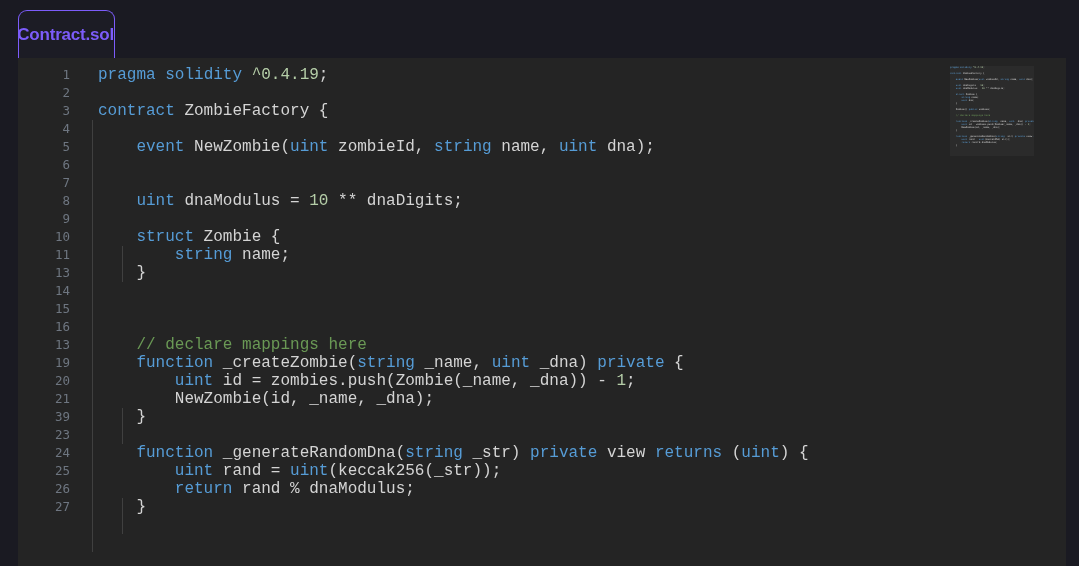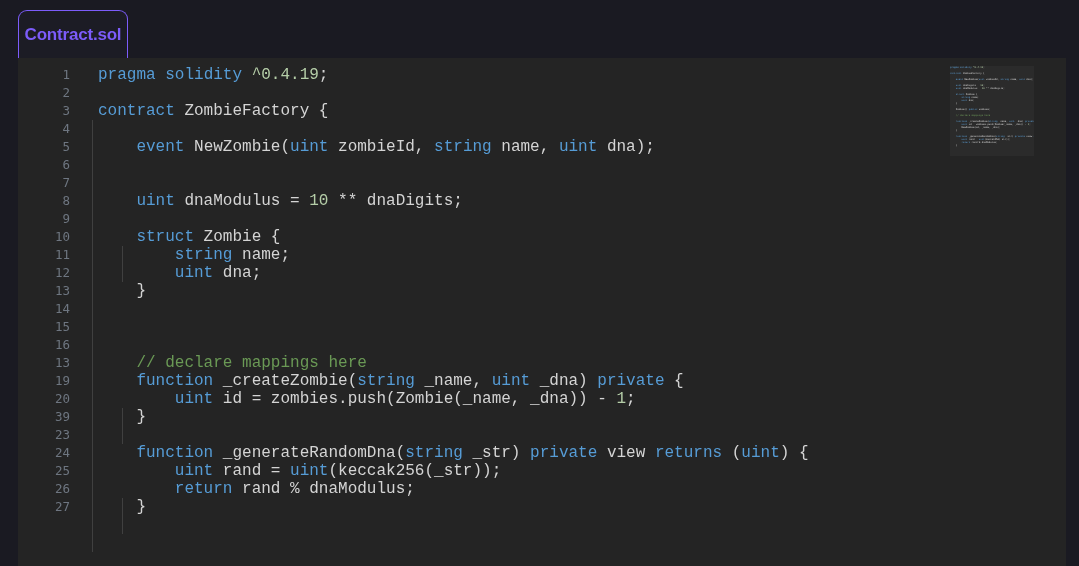--- a/index.html
+++ b/index.html
@@ -20,31 +20,31 @@
     position: absolute;
     left: 0; top: 0;
     width: 1079px;
     height: 58px;
     background: #1a1a22;
   }
   .tab {
     position: absolute;
     left: 18px;
     top: 10px;
-    width: 110px;
+    width: 97px;
     height: 48px;
     box-sizing: border-box;
     border: 1px solid #7c5cfa;
     border-bottom: none;
     border-top-left-radius: 9px;
     border-top-right-radius: 9px;
     background: #1c1c25;
     display: flex;
     align-items: center;
-    justify-content: center;
+    justify-content: flex-end;
   }
   .tab-label {
     color: #7c5cfa;
     font-size: 17px;
     font-weight: bold;
     letter-spacing: -0.2px;
     font-family: "Liberation Sans", sans-serif;
   }
 
   
@@ -181,28 +181,28 @@
       <div class="line"><span class="lnum">2</span><span class="ltext"></span></div>
       <div class="line"><span class="lnum">3</span><span class="ltext"><span class="kw">contract</span><span class="pl"> ZombieFactory {</span></span></div>
       <div class="line"><span class="lnum">4</span><span class="ltext"></span></div>
       <div class="line"><span class="lnum">5</span><span class="ltext"><span class="pl">    </span><span class="kw">event</span><span class="pl"> NewZombie(</span><span class="kw">uint</span><span class="pl"> zombieId, </span><span class="kw">string</span><span class="pl"> name, </span><span class="kw">uint</span><span class="pl"> dna);</span></span></div>
       <div class="line"><span class="lnum">6</span><span class="ltext"></span></div>
       <div class="line"><span class="lnum">7</span></div>
       <div class="line"><span class="lnum">8</span><span class="ltext"><span class="pl">    </span><span class="kw">uint</span><span class="pl"> dnaModulus = </span><span class="num">10</span><span class="pl"> ** dnaDigits;</span></span></div>
       <div class="line"><span class="lnum">9</span><span class="ltext"></span></div>
       <div class="line"><span class="lnum">10</span><span class="ltext"><span class="pl">    </span><span class="kw">struct</span><span class="pl"> Zombie {</span></span></div>
       <div class="line"><span class="lnum">11</span><span class="ltext"><span class="pl">        </span><span class="kw">string</span><span class="pl"> name;</span></span></div>
-      <div class="line"><span class="lnum">12</span><span class="ltext"><span class="pl">        </span><span class="kw">uint</span><span class="pl"> dna;</span></span></div>
       <div class="line"><span class="lnum">13</span><span class="ltext"><span class="pl">    }</span></span></div>
       <div class="line"><span class="lnum">14</span><span class="ltext"></span></div>
       <div class="line"><span class="lnum">15</span></div>
       <div class="line"><span class="lnum">16</span><span class="ltext"></span></div>
       <div class="line"><span class="lnum">13</span><span class="ltext"><span class="pl">    </span><span class="cmt">// declare mappings here</span></span></div>
       <div class="line"><span class="lnum">19</span><span class="ltext"><span class="pl">    </span><span class="kw">function</span><span class="pl"> _createZombie(</span><span class="kw">string</span><span class="pl"> _name, </span><span class="kw">uint</span><span class="pl"> _dna) </span><span class="kw">private</span><span class="pl"> {</span></span></div>
       <div class="line"><span class="lnum">20</span><span class="ltext"><span class="pl">        </span><span class="kw">uint</span><span class="pl"> id = zombies.push(Zombie(_name, _dna)) - </span><span class="num">1</span><span class="pl">;</span></span></div>
+      <div class="line"><span class="lnum">21</span><span class="ltext"><span class="pl">        NewZombie(id, _name, _dna);</span></span></div>
       <div class="line"><span class="lnum">39</span><span class="ltext"><span class="pl">    }</span></span></div>
       <div class="line"><span class="lnum">23</span><span class="ltext"></span></div>
       <div class="line"><span class="lnum">24</span><span class="ltext"><span class="pl">    </span><span class="kw">function</span><span class="pl"> _generateRandomDna(</span><span class="kw">string</span><span class="pl"> _str) </span><span class="kw">private</span><span class="pl"> view </span><span class="kw">returns</span><span class="pl"> (</span><span class="kw">uint</span><span class="pl">) {</span></span></div>
       <div class="line"><span class="lnum">25</span><span class="ltext"><span class="pl">        </span><span class="kw">uint</span><span class="pl"> rand = </span><span class="kw">uint</span><span class="pl">(keccak256(_str));</span></span></div>
       <div class="line"><span class="lnum">26</span><span class="ltext"><span class="pl">        </span><span class="kw">return</span><span class="pl"> rand % dnaModulus;</span></span></div>
       <div class="line"><span class="lnum">27</span><span class="ltext"><span class="pl">    }</span></span></div>
     </div>
 
   <div id="minimap">
     <div id="minimap-slider"></div>

